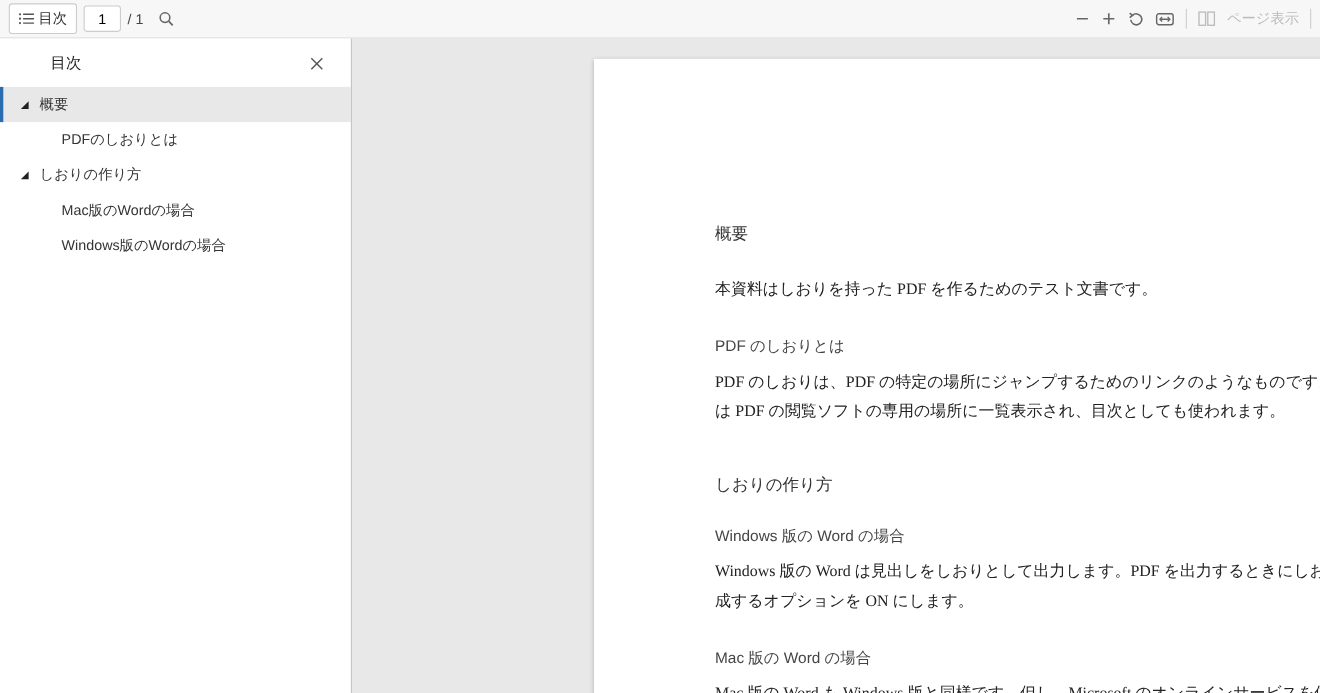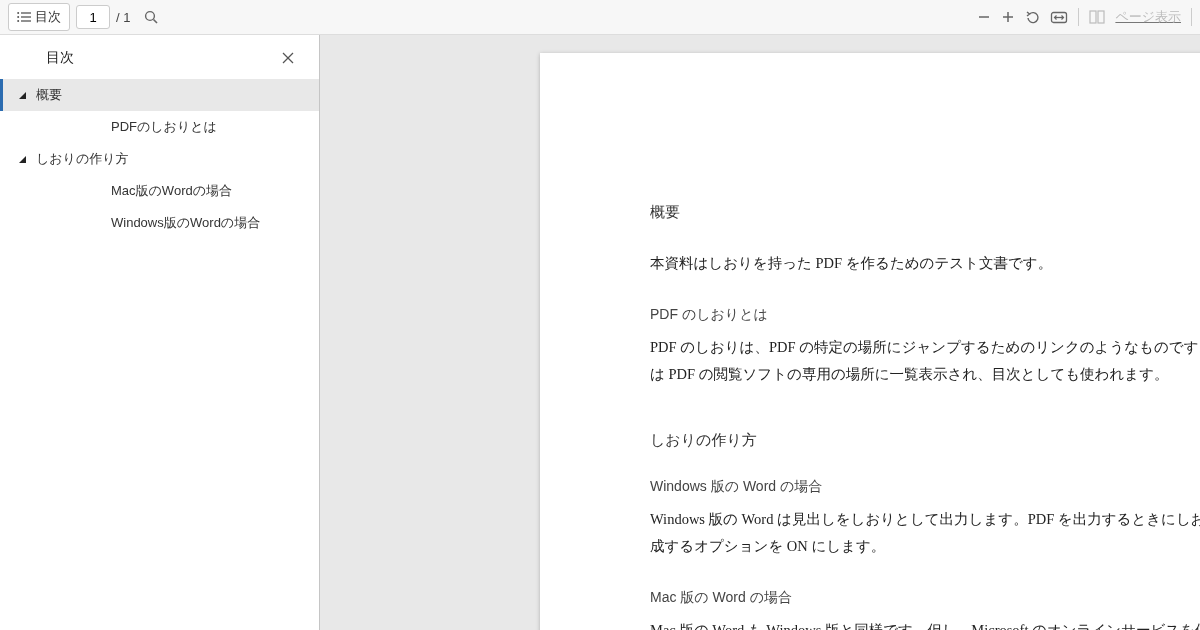--- a/index.html
+++ b/index.html
@@ -9,21 +9,21 @@
     height: 35px;
     background: #f7f7f7;
     border-bottom: 1px solid #ddd;
     display: flex;
     align-items: center;
     padding: 0 8px;
     font-size: 13px;
     color: #333;
   }
   .tb-left { display: flex; align-items: center; gap: 6px; }
-  .tb-right { margin-left: auto; display: flex; align-items: center; gap: 10px; color: #777; text-decoration: underline; }
+  .tb-right { margin-left: auto; display: flex; align-items: center; gap: 10px; color: #777; }
   .tb-btn {
     display: inline-flex;
     align-items: center;
     gap: 4px;
     padding: 4px 8px;
     border: 1px solid #ccc;
     border-radius: 3px;
     background: #fff;
     cursor: pointer;
     font-size: 13px;
@@ -78,21 +78,21 @@
     border-left: 3px solid #2b6cb0;
     padding-left: 15px;
   }
   .toc-arrow {
     width: 14px;
     display: inline-block;
     font-size: 9px;
     color: #333;
   }
   .toc-label { padding-left: 4px; }
-  .toc-item.child { padding-left: 72px; margin-left: 35px; }
+  .toc-item.child { padding-left: 52px; }
 
   .viewer {
     flex: 1;
     overflow: auto;
     padding: 18px 0 0 220px;
     background: #e8e8e8;
   }
   .page {
     width: 720px;
     min-height: 900px;

